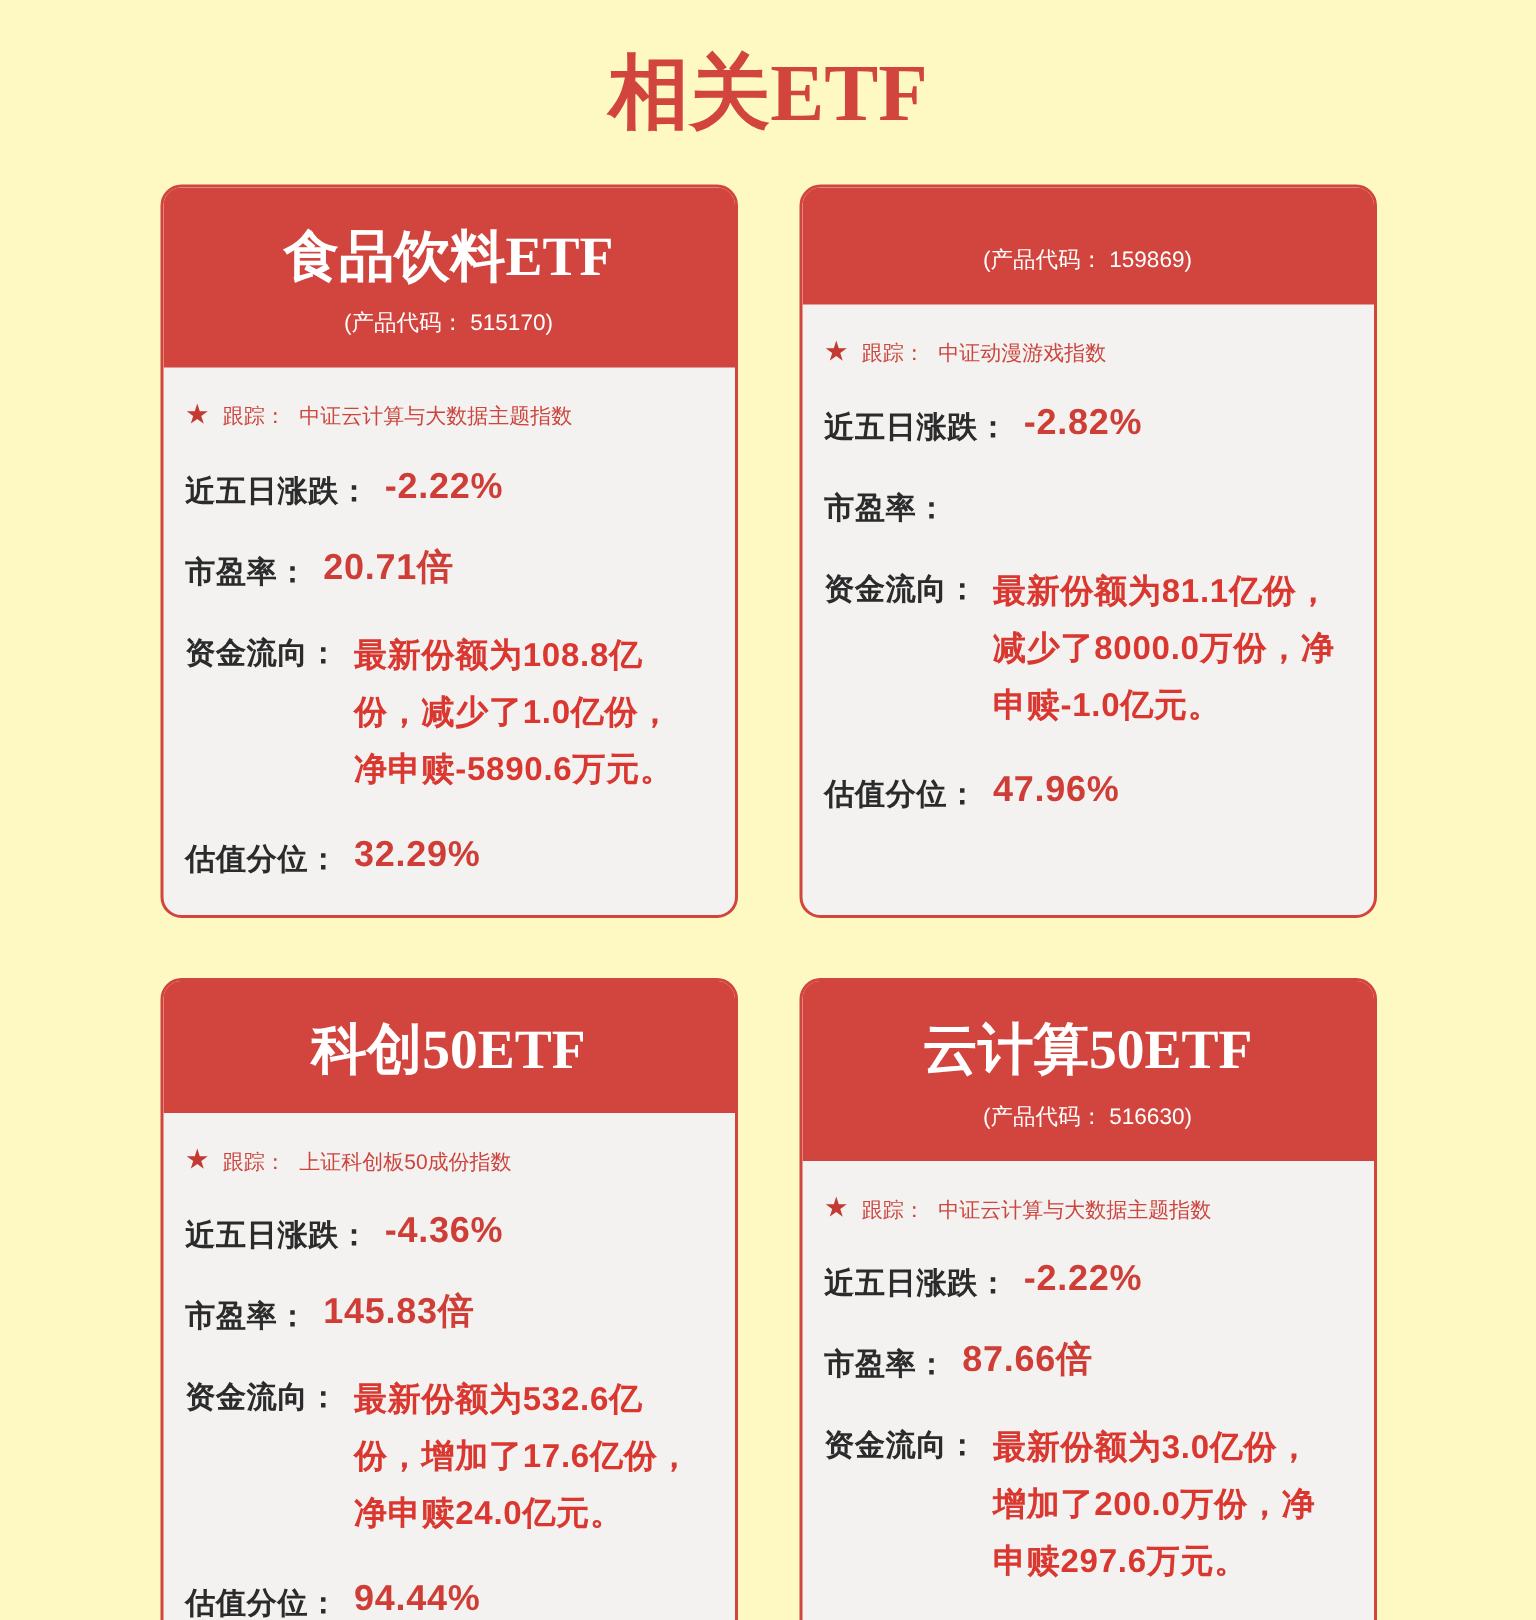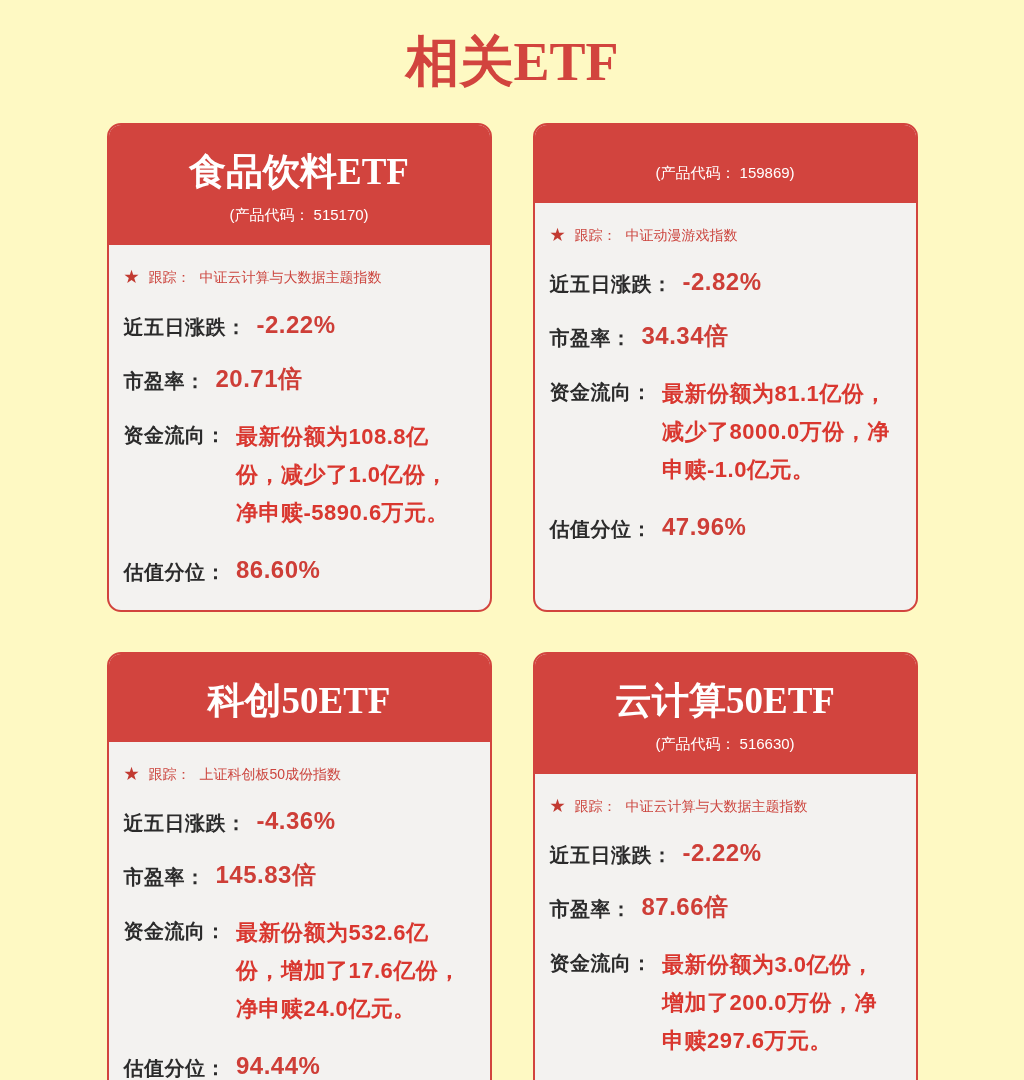--- a/index.html
+++ b/index.html
@@ -132,42 +132,41 @@
         <div class="metric-row">
           <span class="metric-label">市盈率：</span>
           <span class="metric-value">20.71倍</span>
         </div>
         <div class="metric-row">
           <span class="metric-label">资金流向：</span>
           <span class="metric-value flow-value">最新份额为108.8亿份，减少了1.0亿份，净申赎-5890.6万元。</span>
         </div>
         <div class="metric-row">
           <span class="metric-label">估值分位：</span>
-          <span class="metric-value">86.60%</span>
+          <span class="metric-value">32.29%</span>
         </div>
       </div>
     </article>
 
     <article class="card">
       <header class="card-header">
         <div class="card-code">(产品代码： 159869)</div>
       </header>
       <div class="card-body">
         <div class="track-line">
           <span class="star-icon">★</span>
           <span class="track-label">跟踪：</span>
           <span>中证动漫游戏指数</span>
         </div>
         <div class="metric-row">
           <span class="metric-label">近五日涨跌：</span>
           <span class="metric-value">-2.82%</span>
         </div>
         <div class="metric-row">
           <span class="metric-label">市盈率：</span>
-          <span class="metric-value">34.34倍</span>
         </div>
         <div class="metric-row">
           <span class="metric-label">资金流向：</span>
           <span class="metric-value flow-value">最新份额为81.1亿份，减少了8000.0万份，净申赎-1.0亿元。</span>
         </div>
         <div class="metric-row">
           <span class="metric-label">估值分位：</span>
           <span class="metric-value">47.96%</span>
         </div>
       </div>

